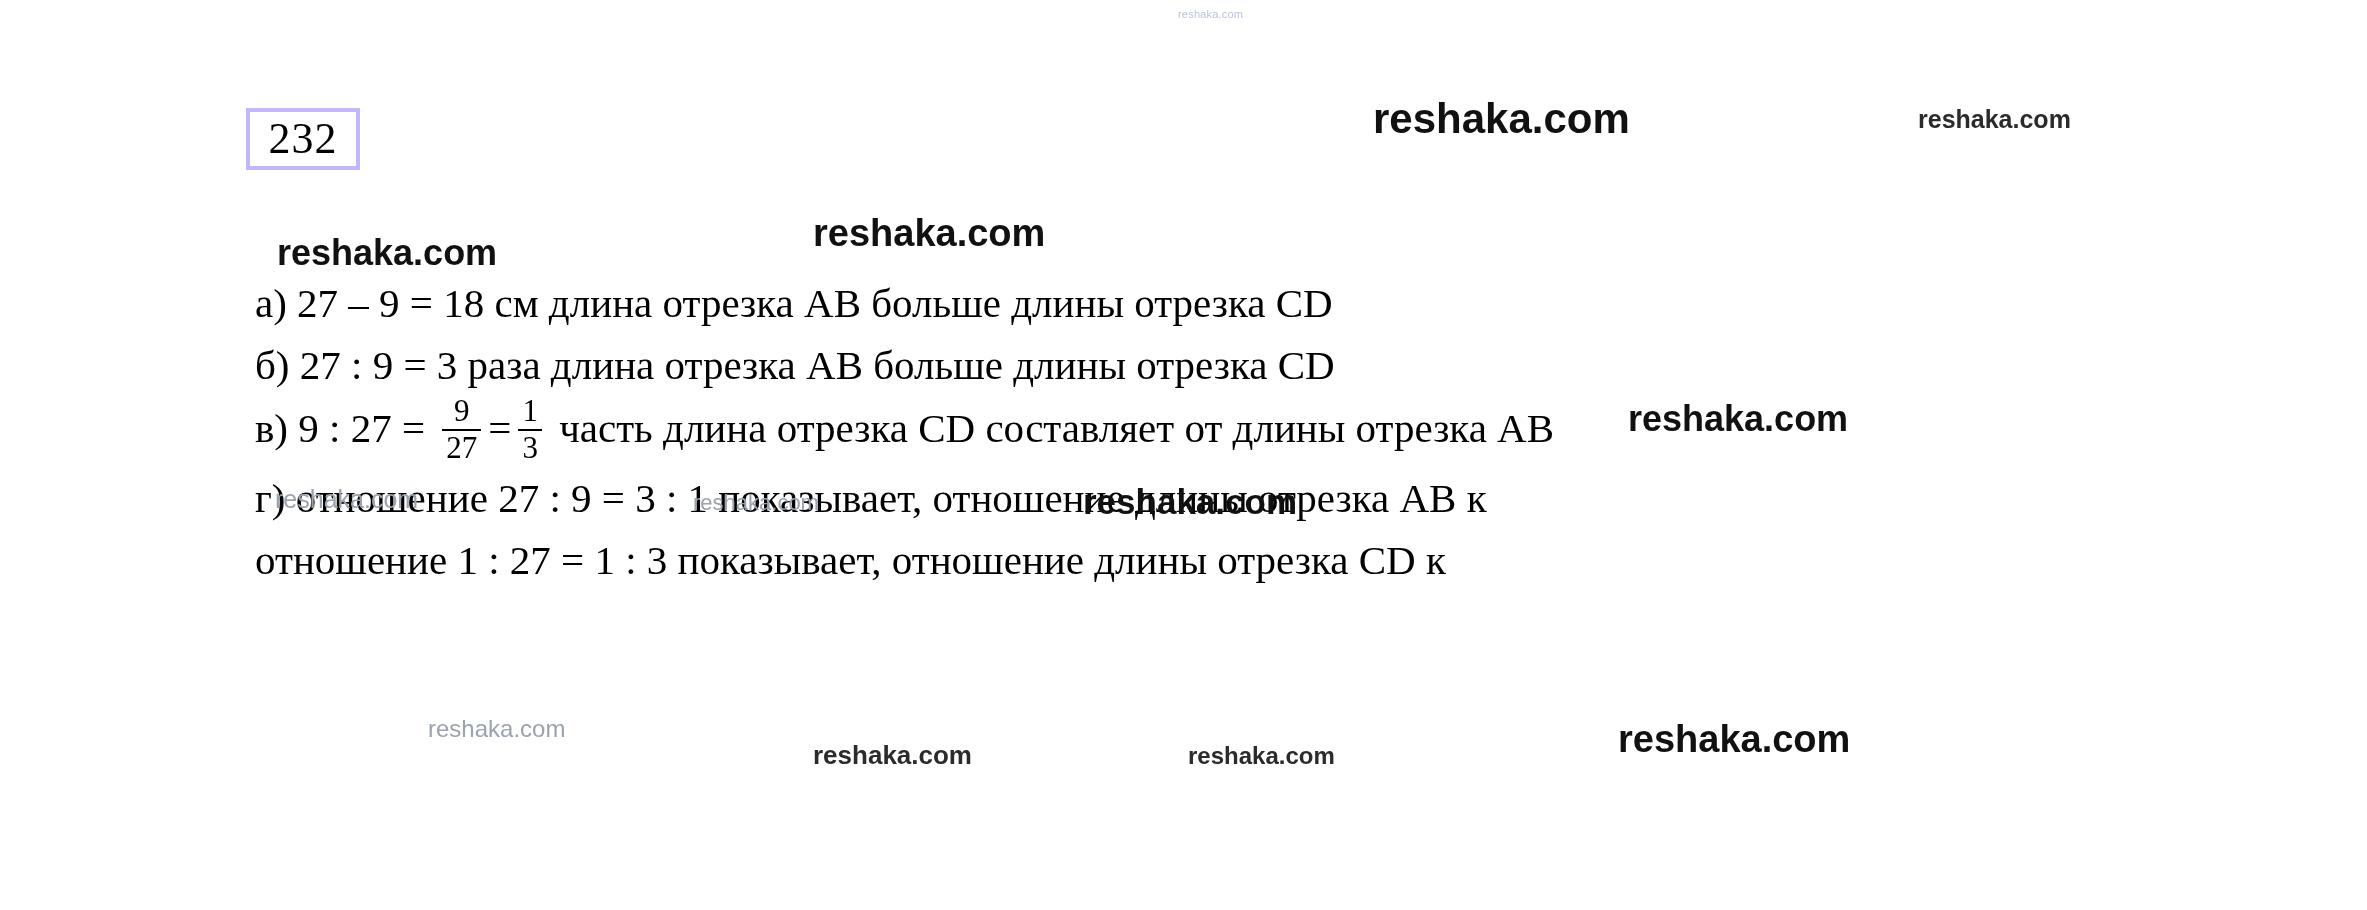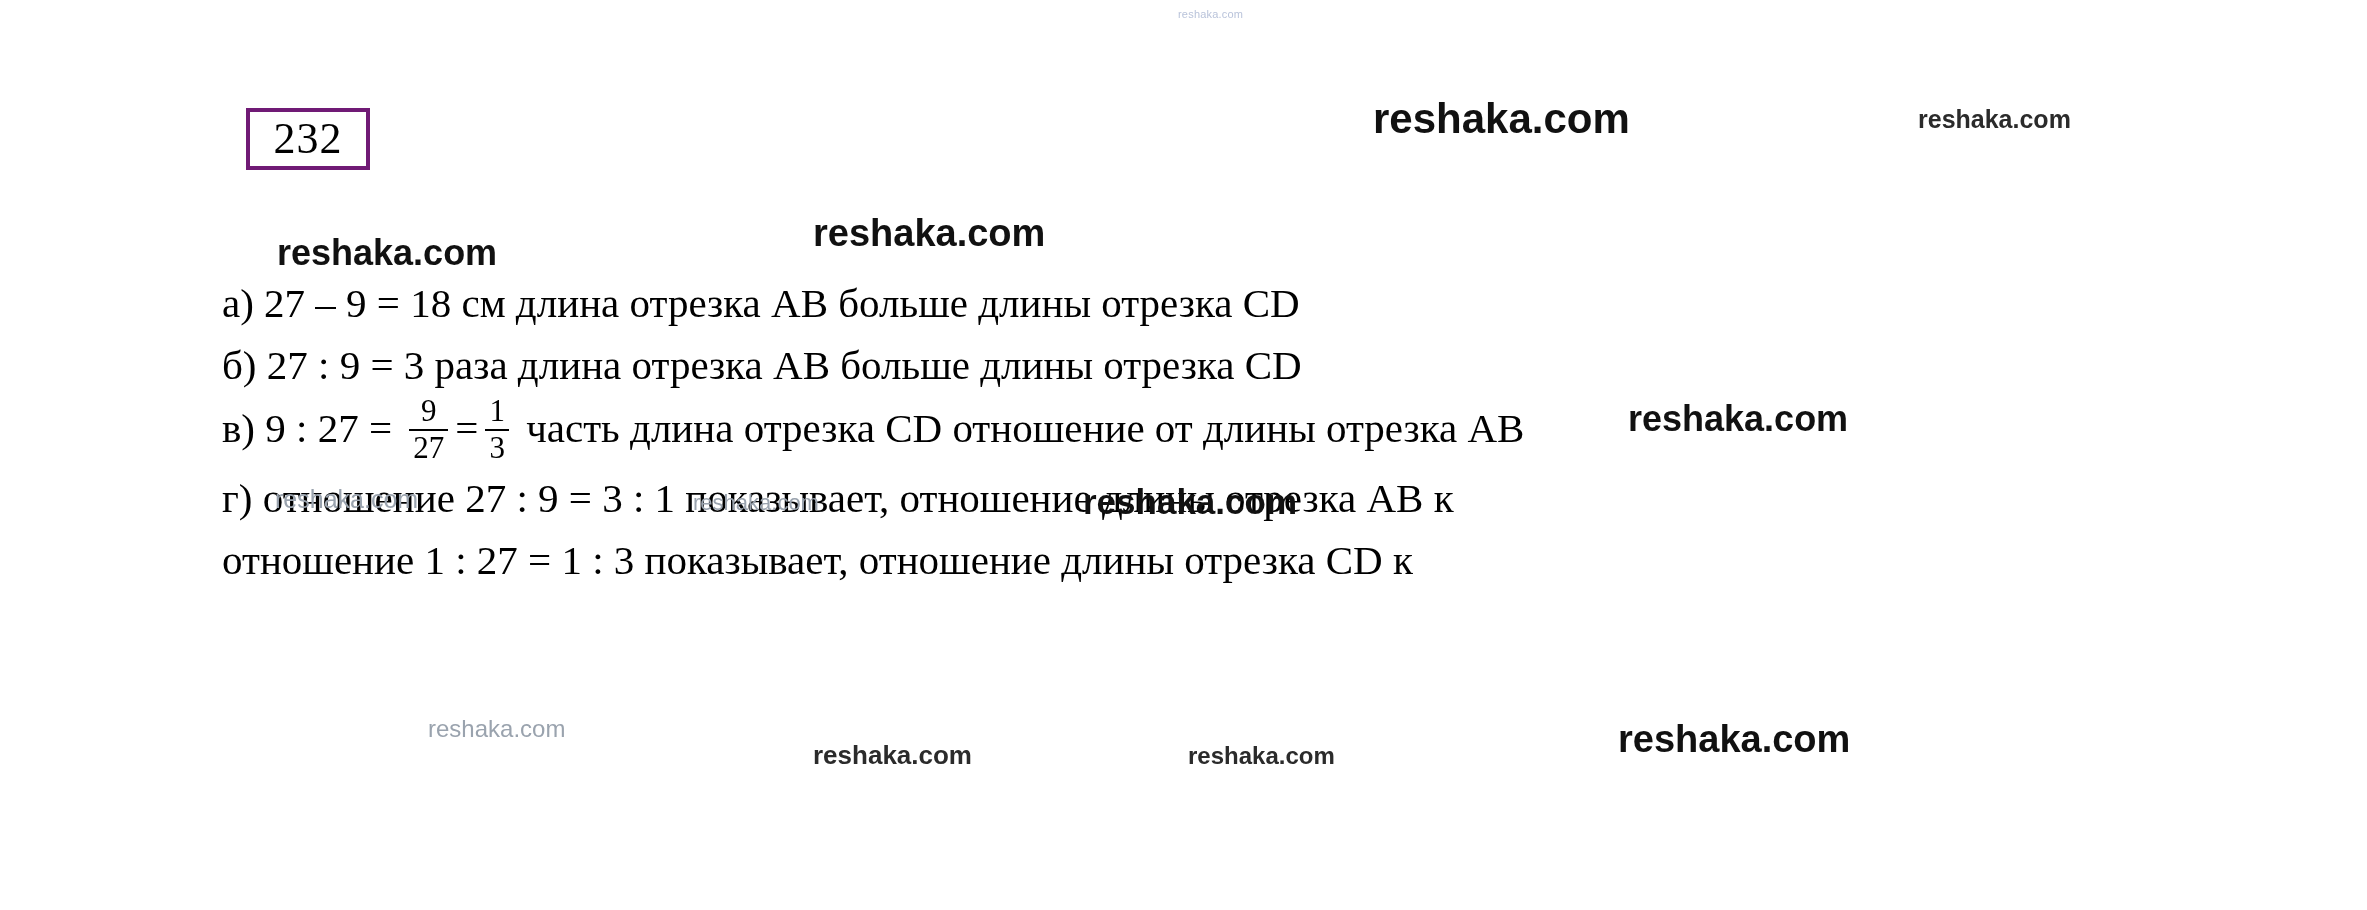--- a/index.html
+++ b/index.html
@@ -19,23 +19,23 @@
   .page {
     position: absolute;
     inset: 0;
   }
 
   
   .task-number-box {
     position: absolute;
     left: 246px;
     top: 108px;
-    width: 124px;
+    width: 114px;
     height: 62px;
-    border: 4px solid #701a75;
+    border: 4px solid #c4b5fd;
     box-sizing: border-box;
     display: flex;
     align-items: center;
     justify-content: center;
   }
   .task-number-box .num {
     font-size: 44px;
     line-height: 1;
     letter-spacing: 1px;
   }
@@ -45,20 +45,21 @@
     position: absolute;
     left: 222px;
     top: 272px;
     width: 1960px;
     font-size: 41px;
     line-height: 1.52;
   }
   .line {
     white-space: nowrap;
     position: relative;
+    margin-left: 33px;
   }
 
   
   .frac {
     display: inline-block;
     vertical-align: middle;
     text-align: center;
     font-size: 31px;
     line-height: 1.06;
     margin: 0 7px;
@@ -115,21 +116,21 @@
     <span class="num">232</span>
   </div>
 
   <div class="solution">
 
     <div class="line">а) 27 – 9 = 18 см длина отрезка АВ больше длины отрезка СD</div>
 
     <div class="line">б) 27 : 9 = 3 раза длина отрезка АВ больше длины отрезка СD</div>
 
     <div class="line">
-      <span>в) 9 : 27 = </span><span class="frac"><span class="num">9</span><span class="bar"></span><span class="den">27</span></span><span>=</span><span class="frac"><span class="num">1</span><span class="bar"></span><span class="den">3</span></span><span> часть длина отрезка СD отношение от длины отрезка АВ</span>
+      <span>в) 9 : 27 = </span><span class="frac"><span class="num">9</span><span class="bar"></span><span class="den">27</span></span><span>=</span><span class="frac"><span class="num">1</span><span class="bar"></span><span class="den">3</span></span><span> часть длина отрезка СD составляет от длины отрезка АВ</span>
     </div>
 
     <div class="line">г) отношение 27 : 9 = 3 : 1 показывает, отношение длины отрезка АВ к</div>
 
     <div class="line">отношение 1 : 27 = 1 : 3 показывает, отношение длины отрезка СD к</div>
 
   </div>
 
   <div class="wm-layer">
     <div class="wm wm-tiny" style="left:1165px; top:8px; font-size:11px;">reshaka.com</div>

